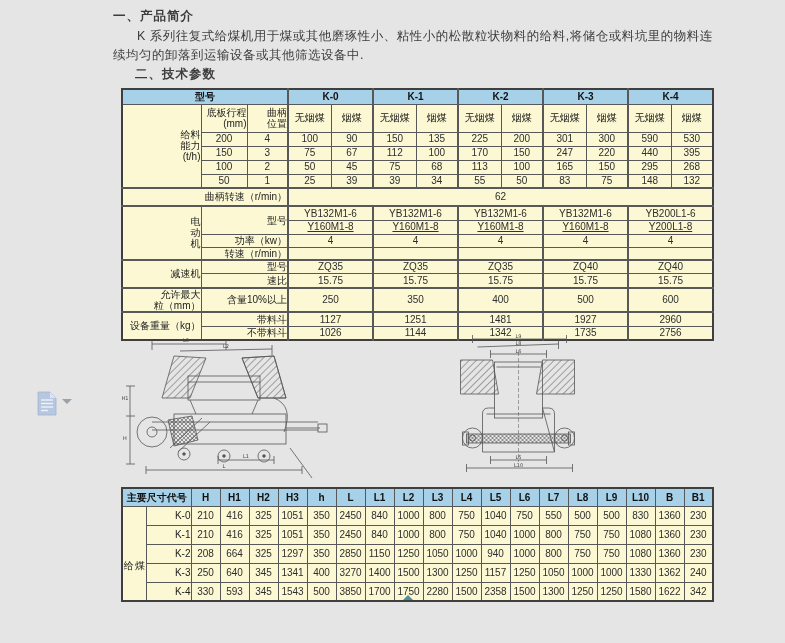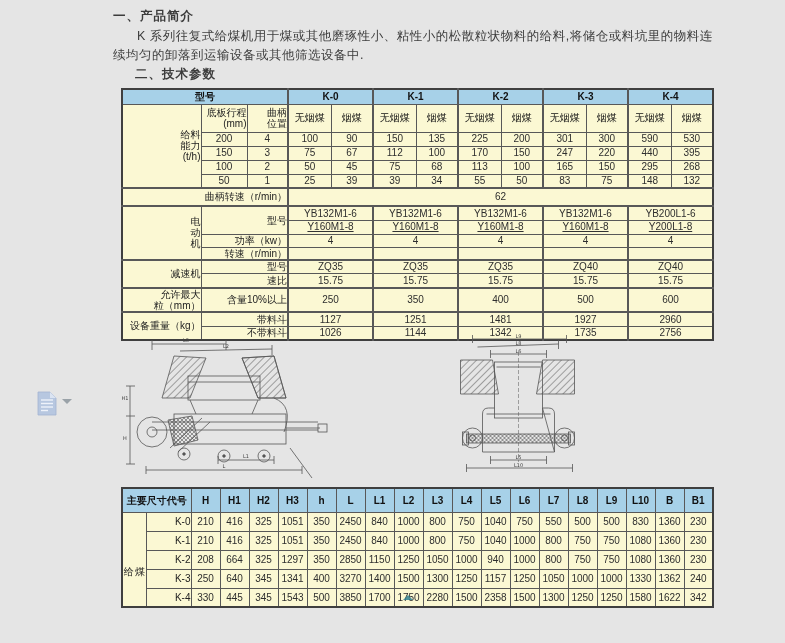--- a/index.html
+++ b/index.html
@@ -376,21 +376,21 @@
         <col style="width:29px">
         <col style="width:29px">
       <col style="width:29px">
         <col style="width:29px">
         <col style="width:29px">
         <col style="width:29px">
       <col style="width:29px">
         <col style="width:29px">
     </colgroup>
     <tbody>
-        <tr style="height: 24px;">
+        <tr style="height: 18px;">
           <td colspan="2" class="hdr">主要尺寸代号</td>
           <td class="hdr">H</td>
           <td class="hdr">H1</td>
           <td class="hdr">H2</td>
           <td class="hdr">H3</td>
           <td class="hdr">h</td>
           <td class="hdr">L</td>
           <td class="hdr">L1</td>
           <td class="hdr">L2</td>
           <td class="hdr">L3</td>
@@ -489,21 +489,21 @@
           <td>1050</td>
           <td>1000</td>
           <td>1000</td>
           <td>1330</td>
           <td>1362</td>
           <td>240</td>
         </tr>
         <tr style="height: 19px;">
           <td class="lbl">K-4</td>
           <td>330</td>
-          <td>445</td>
+          <td>593</td>
           <td>345</td>
           <td>1543</td>
           <td>500</td>
           <td>3850</td>
           <td>1700</td>
           <td>1750</td>
           <td>2280</td>
           <td>1500</td>
           <td>2358</td>
           <td>1500</td>

